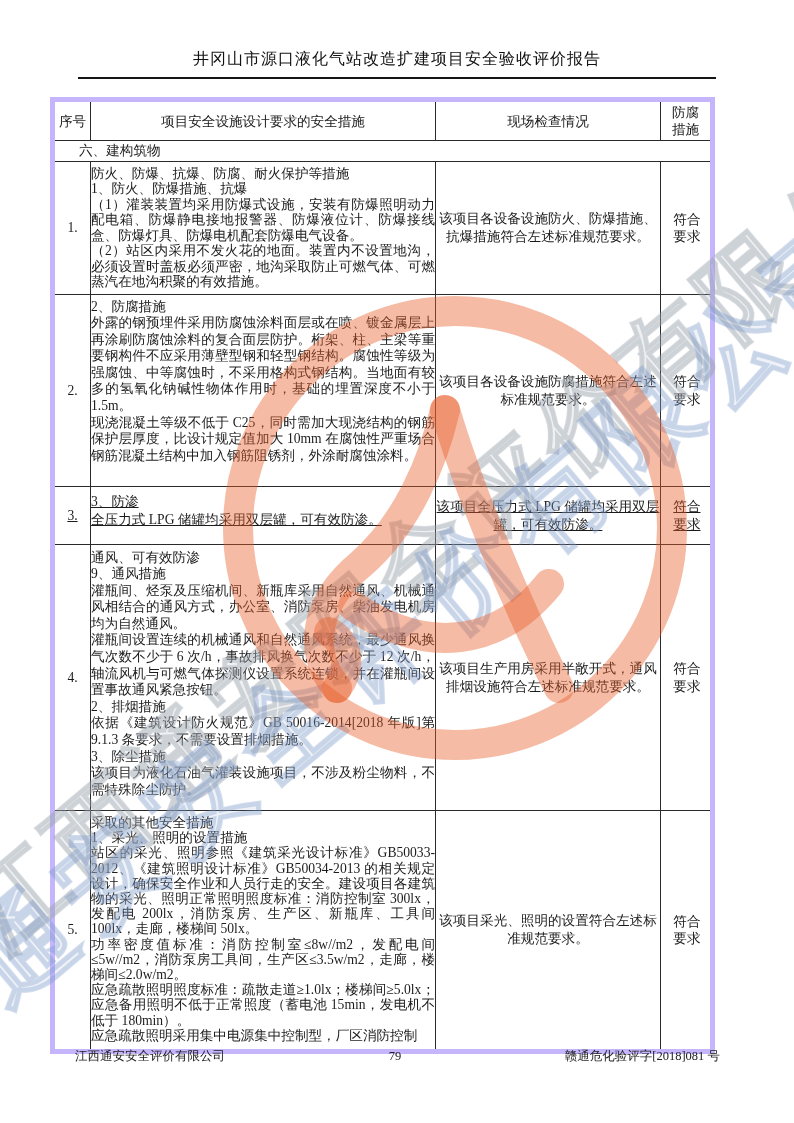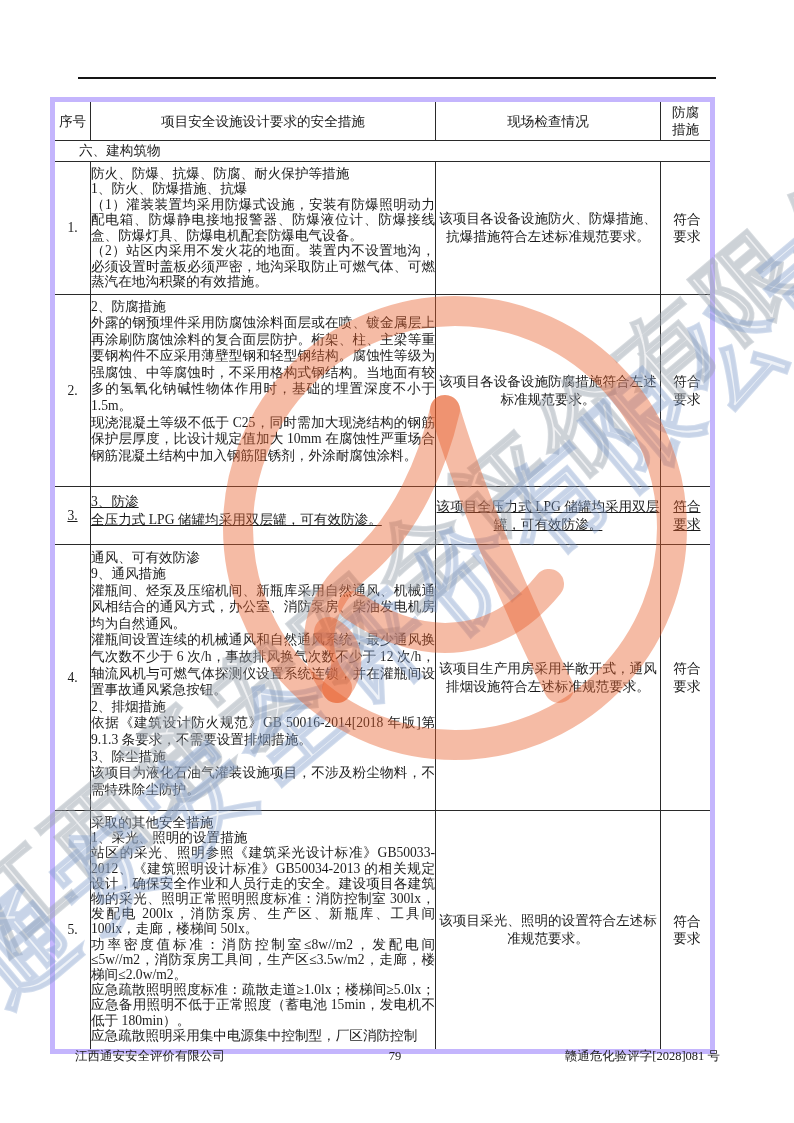--- a/index.html
+++ b/index.html
@@ -46,20 +46,21 @@
     -webkit-text-stroke:2px rgba(154,164,176,0.40);}
   .wm-diag.blue{left:-240px;top:1078px;font-size:104px;letter-spacing:12px;
     transform:rotate(-40deg);color:rgba(127,156,201,0.13);
     -webkit-text-stroke:2px rgba(127,156,201,0.34);}
 </style>
 </head>
 <body>
 
 <div class="page">
 
+  <div class="doc-title">井冈山市源口液化气站改造扩建项目安全验收评价报告</div>
   <div class="title-rule"></div>
 
   <table class="report-table">
     <colgroup>
       <col style="width:38px">
         <col style="width:345px">
         <col style="width:225px">
         <col style="width:52px">
     </colgroup>
     <tbody>
@@ -159,21 +160,21 @@
         <td class="result-cell">
             <div class="result-inner">符合要求</div>
           </td>
       </tr>
     </tbody>
   </table>
 
   <div class="footer">
     <span>江西通安安全评价有限公司</span>
     <span>79</span>
-    <span>赣通危化验评字[2028]081 号</span>
+    <span>赣通危化验评字[2018]081 号</span>
   </div>
 
   <div class="wm">
     <div class="wm-diag gray">江西通安安全评价有限公司</div>
     <div class="wm-diag blue">江西通安安全评价有限公司</div>
     <div class="wm-ring"></div>
     <svg class="wm-glyph" width="280" height="312" viewBox="0 0 280 312">
       <g fill="none" stroke="rgba(232,92,40,0.42)" stroke-width="30" stroke-linecap="round">
         <path d="M42,296 C10,258 22,208 66,172 C112,132 138,70 150,18"></path>
         <path d="M150,18 C172,92 218,206 264,296"></path>

